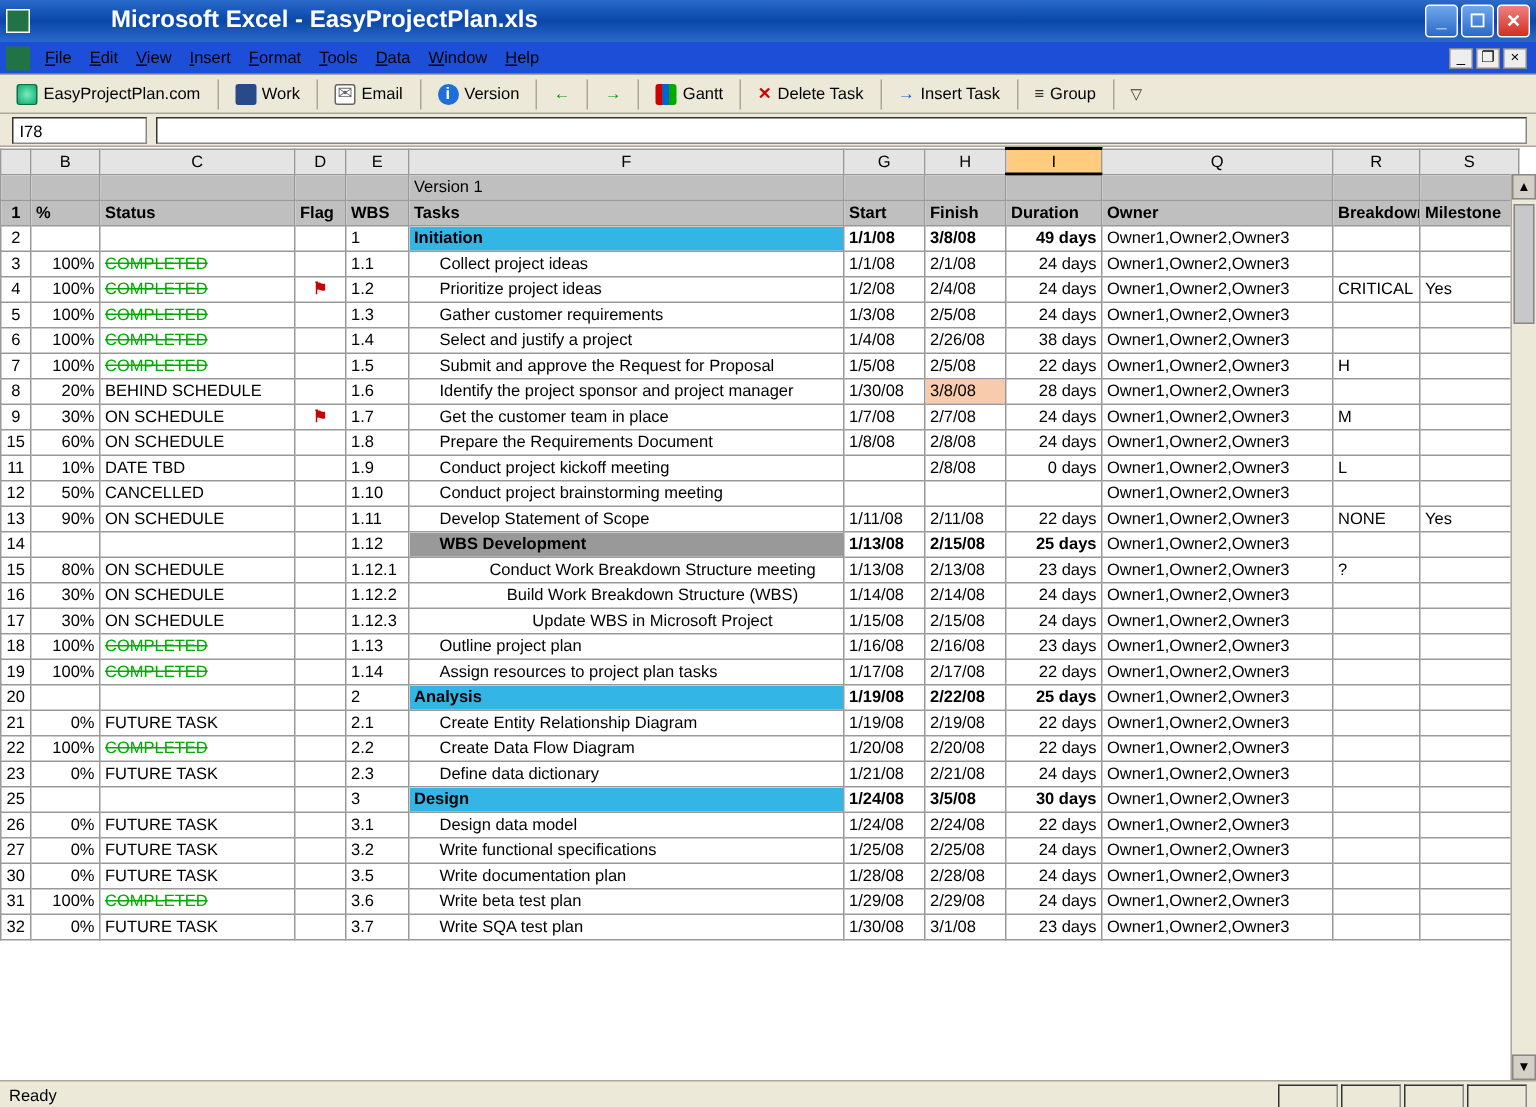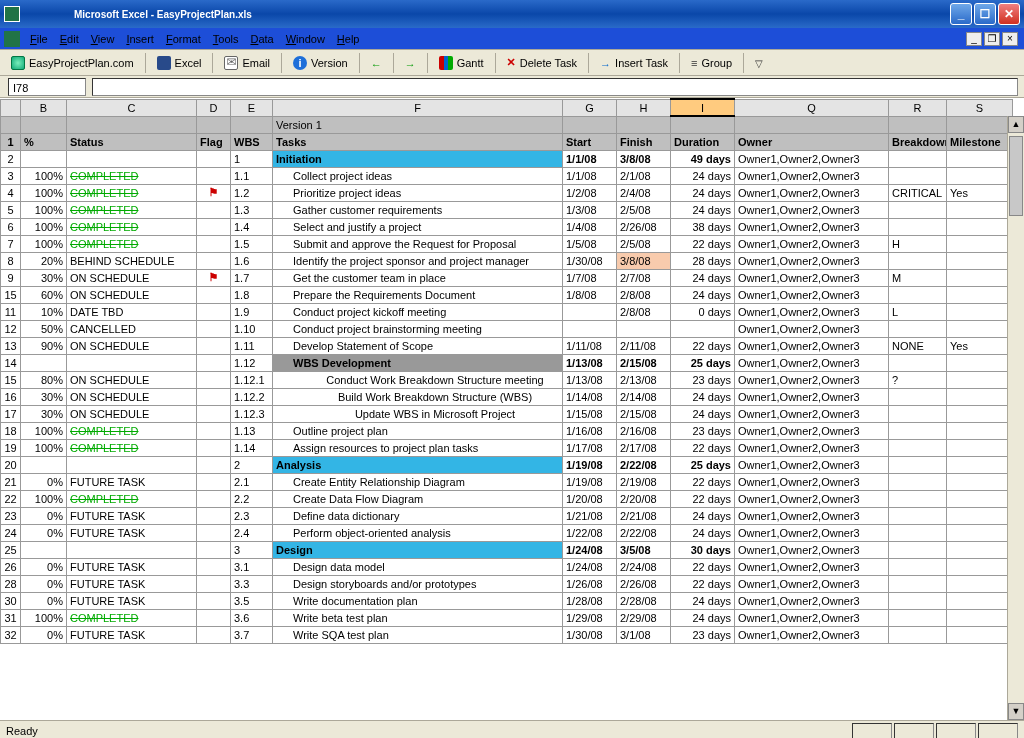--- a/index.html
+++ b/index.html
@@ -1,19 +1,19 @@
 <!DOCTYPE html>
 <html><head>
 <meta charset="utf-8">
 <style>
 * { box-sizing: border-box; margin: 0; padding: 0; font-family: Tahoma, Arial, sans-serif; }
 body { background: #ece9d8; width: 1024px; height: 738px; overflow: hidden; font-size: 11px; }
 .titlebar { height: 28px; background: linear-gradient(to bottom,#2a6ac9 0%,#0a47a9 50%,#2a6ac9 100%); color: #fff; display: flex; align-items: center; padding: 0 4px; }
 .titlebar .icon { width: 16px; height: 16px; background: #217346; margin-right: 6px; border: 1px solid #fff; }
-.titlebar .title { flex: 1; font-weight: bold; font-size: 10px; padding-left: 48px; }
+.titlebar .title { flex: 1; font-weight: bold; font-size: 16px; padding-left: 48px; }
 .winbtns { display: flex; gap: 2px; }
 .winbtn { width: 22px; height: 22px; border: 1px solid #fff; border-radius: 3px; display: flex; align-items: center; justify-content: center; font-weight: bold; color: #fff; font-size: 12px; cursor: pointer; }
 .winbtn.min, .winbtn.max { background: linear-gradient(#6fa8e9,#2a6ac9); }
 .winbtn.close { background: linear-gradient(#f08080,#d03020); }
 .menubar { height: 22px; background: #1d4ed8; border-bottom: 1px solid #aca899; display: flex; align-items: center; padding-left: 4px; }
 .menuicon { width: 16px; height: 16px; background: #217346; margin-right: 4px; }
 .menuitem { padding: 2px 6px; cursor: pointer; }
 .doccontrols { margin-left: auto; display: flex; gap: 2px; padding-right: 6px; }
 .doccontrols span { width: 16px; height: 14px; border: 1px solid #888; background: #eee; font-size: 10px; text-align: center; line-height: 12px; cursor: pointer; }
 .toolbar { height: 26px; background: #ece9d8; border-bottom: 1px solid #aca899; display: flex; align-items: center; padding: 0 4px; gap: 2px; }
@@ -27,21 +27,21 @@
 .ico-info { background: #1e6fd9; border-radius: 50%; color: #fff; text-align: center; font-weight: bold; line-height: 14px; font-size: 11px; }
 .ico-info::before { content: "i"; }
 .ico-larrow::before { content: "←"; color: #090; font-weight: bold; }
 .ico-rarrow::before { content: "→"; color: #090; font-weight: bold; }
 .ico-gantt { background: linear-gradient(to right,#c00 33%,#06c 33% 66%,#0a0 66%); }
 .ico-del::before { content: "✕"; color: #c00; font-weight: bold; }
 .ico-ins::before { content: "→"; color: #06c; font-weight: bold; }
 .ico-group::before { content: "≡"; color: #333; font-weight: bold; }
 .ico-filter::before { content: "▽"; color: #333; font-size: 10px; }
 .namebox-row { height: 22px; background: #ece9d8; border-bottom: 1px solid #aca899; display: flex; align-items: center; }
-.namebox { width: 78px; height: 18px; background: #fff; border: 1px inset #888; margin-left: 8px; padding: 0 4px; line-height: 18px; }
+.namebox { width: 90px; height: 18px; background: #fff; border: 1px inset #888; margin-left: 8px; padding: 0 4px; line-height: 18px; }
 .fxarea { flex: 1; height: 18px; background: #fff; border: 1px inset #888; margin: 0 6px; }
 .grid-wrap { position: relative; height: 622px; overflow: hidden; background: #fff; }
 table.grid { border-collapse: collapse; table-layout: fixed; width: 1006px; }
 table.grid th, table.grid td { border: 1px solid #999; height: 17px; padding: 0 3px; font-size: 11px; white-space: nowrap; overflow: hidden; background: #fff; }
 table.grid th { background: #e4e4e4; font-weight: normal; text-align: center; }
 th.sel, td.rowhdr { background: #e4e4e4; text-align: center; font-weight: normal; }
 tr.hdrrow td { background: #bfbfbf; font-weight: bold; }
 tr.hdrrow td.version { text-align: left; font-weight: normal; }
 .c-pct { text-align: right; }
 .status-completed { color: #0a0; text-decoration: line-through; }
@@ -105,21 +105,21 @@
 </div>
 
 <div class="toolbar">
   <div class="tbbtn">
       <span class="tbicon ico-globe"></span>
       <span>EasyProjectPlan.com</span>
     </div>
   <div class="tbsep"></div>
   <div class="tbbtn">
       <span class="tbicon ico-admin"></span>
-      <span>Excel</span>
+      <span>Work</span>
     </div>
   <div class="tbsep"></div>
   <div class="tbbtn">
       <span class="tbicon ico-email"></span>
       <span>Email</span>
     </div>
   <div class="tbsep"></div>
   <div class="tbbtn">
       <span class="tbicon ico-info"></span>
       <span>Version</span>
@@ -526,34 +526,20 @@
           <td>2.3</td>
           <td class="task-indent1">Define data dictionary</td>
           <td class="">1/21/08</td>
           <td class="">2/21/08</td>
           <td class="" style="text-align:right">24 days</td>
           <td>Owner1,Owner2,Owner3</td>
           <td></td>
           <td></td>
         </tr>
         <tr>
-          <td class="rowhdr">24</td>
-          <td class="c-pct">0%</td>
-          <td class="">FUTURE TASK</td>
-          <td class="flag"></td>
-          <td>2.4</td>
-          <td class="task-indent1">Perform object-oriented analysis</td>
-          <td class="">1/22/08</td>
-          <td class="">2/22/08</td>
-          <td class="" style="text-align:right">24 days</td>
-          <td>Owner1,Owner2,Owner3</td>
-          <td></td>
-          <td></td>
-        </tr>
-        <tr>
           <td class="rowhdr">25</td>
           <td class="c-pct"></td>
           <td class=""></td>
           <td class="flag"></td>
           <td>3</td>
           <td class="task-phase">Design</td>
           <td class=" bold">1/24/08</td>
           <td class=" bold">3/5/08</td>
           <td class=" bold" style="text-align:right">30 days</td>
           <td>Owner1,Owner2,Owner3</td>
@@ -568,29 +554,29 @@
           <td>3.1</td>
           <td class="task-indent1">Design data model</td>
           <td class="">1/24/08</td>
           <td class="">2/24/08</td>
           <td class="" style="text-align:right">22 days</td>
           <td>Owner1,Owner2,Owner3</td>
           <td></td>
           <td></td>
         </tr>
         <tr>
-          <td class="rowhdr">28</td>
+          <td class="rowhdr">27</td>
           <td class="c-pct">0%</td>
           <td class="">FUTURE TASK</td>
           <td class="flag"></td>
-          <td>3.3</td>
-          <td class="task-indent1">Design storyboards and/or prototypes</td>
-          <td class="">1/26/08</td>
-          <td class="">2/26/08</td>
-          <td class="" style="text-align:right">22 days</td>
+          <td>3.2</td>
+          <td class="task-indent1">Write functional specifications</td>
+          <td class="">1/25/08</td>
+          <td class="">2/25/08</td>
+          <td class="" style="text-align:right">24 days</td>
           <td>Owner1,Owner2,Owner3</td>
           <td></td>
           <td></td>
         </tr>
         <tr>
           <td class="rowhdr">30</td>
           <td class="c-pct">0%</td>
           <td class="">FUTURE TASK</td>
           <td class="flag"></td>
           <td>3.5</td>

